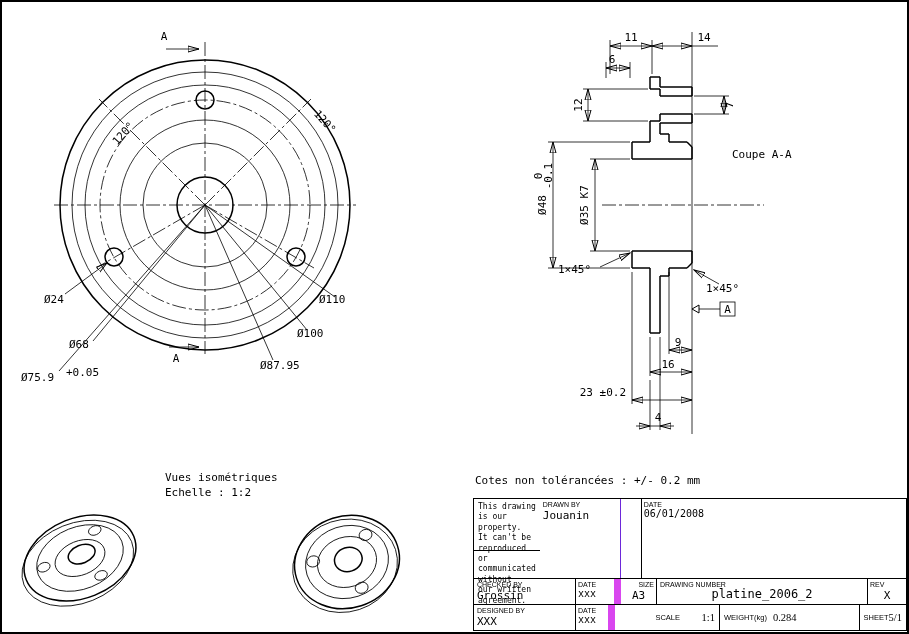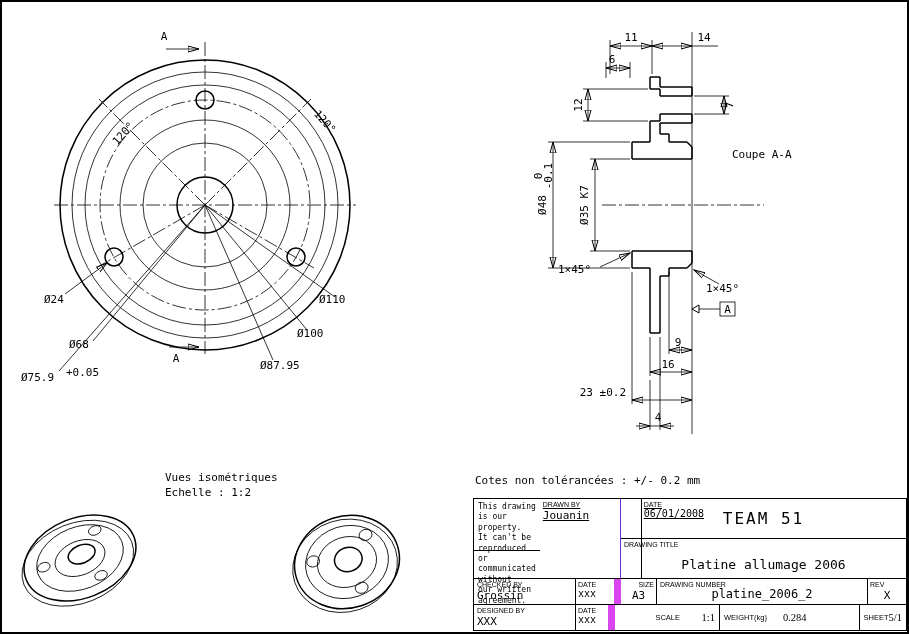--- a/index.html
+++ b/index.html
@@ -16,42 +16,42 @@
   .bold { stroke-width:1.5; }
   .cl   { stroke-width:0.8; stroke-dasharray:14 3 3 3; }
 
   
   .tb { position:absolute; left:471px; top:496px; width:434px; height:133px;
         border:1px solid #000; display:flex; flex-direction:column; background:#fff; }
   .tb-upper { display:flex; height:80px; }
   .tb-left-upper { width:147px; border-right:1px solid #6d28d9; display:flex; flex-direction:row; }
   .tb-notice { height:52px; border-bottom:1px solid #000; padding:3px 4px;
                font-size:8px; line-height:1.3; white-space:pre-line; }
-  .tb-drawn { flex:1; display:flex;text-decoration:underline; }
+  .tb-drawn { flex:1; display:flex; }
   .tb-right-upper { flex:1; display:flex; flex-direction:column; }
   .tb-team { height:40px; border-bottom:1px solid #000; display:flex;
              align-items:center; justify-content:center; font-size:16px; letter-spacing:2px; }
   .tb-titlecell { flex:1; position:relative; display:flex; align-items:flex-end; justify-content:center; }
   .tb-titlecell .cell-label { position:absolute; left:3px; top:1px; }
   .tb-title { font-size:13px; padding-bottom:6px; }
   .tb-row3, .tb-row4 { height:26px; border-top:1px solid #000; display:flex; }
   .person { width:147px; display:flex; border-right:7px solid #d946ef; }
   .by-col { width:102px; border-right:1px solid #000; padding:1px 3px; display:flex; flex-direction:column; }
   .date-col { flex:1; padding:1px 2px; display:flex; flex-direction:column; }
   .cell-label { font-size:7px; font-family:"Liberation Sans","DejaVu Sans",sans-serif; line-height:9px; white-space:nowrap; }
   .cell-value { font-size:11px; line-height:13px; white-space:nowrap; }
   .cell-value.sm { font-size:10px; line-height:10px; }
   .size-col { width:36px; border-right:1px solid #000; padding:1px 2px; display:flex; flex-direction:column; align-items:flex-end; }
   .size-col .cell-value, .rev-col .cell-value { align-self:center; }
   .dn-col { flex:1; border-right:1px solid #000; position:relative; display:flex; align-items:flex-end; justify-content:center; }
   .dn-col .cell-label { position:absolute; left:3px; top:1px; }
   .dn-col .cell-value { font-size:12px; padding-bottom:3px; }
   .rev-col { width:38px; padding:1px 2px; display:flex; flex-direction:column; }
   .scale-col { width:71px; border-right:1px solid #000; padding:2px 4px; display:flex; align-items:center; justify-content:space-between;margin-left:36px; }
-  .weight-col { width:145px; border-right:1px solid #000; padding:2px 4px; display:flex; align-items:center; gap:16px; }
+  .weight-col { width:145px; border-right:1px solid #000; padding:2px 4px; display:flex; align-items:center; gap:6px; }
   .sheet-col { flex:1; padding:2px 4px; display:flex; align-items:center; justify-content:space-between; }
   .inline-label { font-size:7.5px; font-family:"Liberation Sans","DejaVu Sans",sans-serif; }
   .inline-value { font-size:10.5px;font-family:Liberation Serif, serif; }
 </style>
 </head>
 <body>
 
 <div class="page">
 
 <svg class="drawing-svg" width="905" height="630" viewBox="0 0 905 630">
@@ -256,27 +256,20 @@
           <div class="by-col">
             <span class="cell-label">DRAWN BY</span>
             <span class="cell-value">Jouanin</span>
           </div>
           <div class="date-col">
             <span class="cell-label">DATE</span>
             <span class="cell-value sm">06/01/2008</span>
           </div>
         </div>
       </div>
-      <div class="tb-right-upper">
-        <div class="tb-team">TEAM 51</div>
-        <div class="tb-titlecell">
-          <span class="cell-label">DRAWING TITLE</span>
-          <span class="tb-title">Platine allumage 2006</span>
-        </div>
-      </div>
     </div>
 
     <div class="tb-row3">
       <div class="person">
         <div class="by-col">
           <span class="cell-label">CHECKED BY</span>
           <span class="cell-value">Grossin</span>
         </div>
         <div class="date-col">
           <span class="cell-label">DATE</span>

